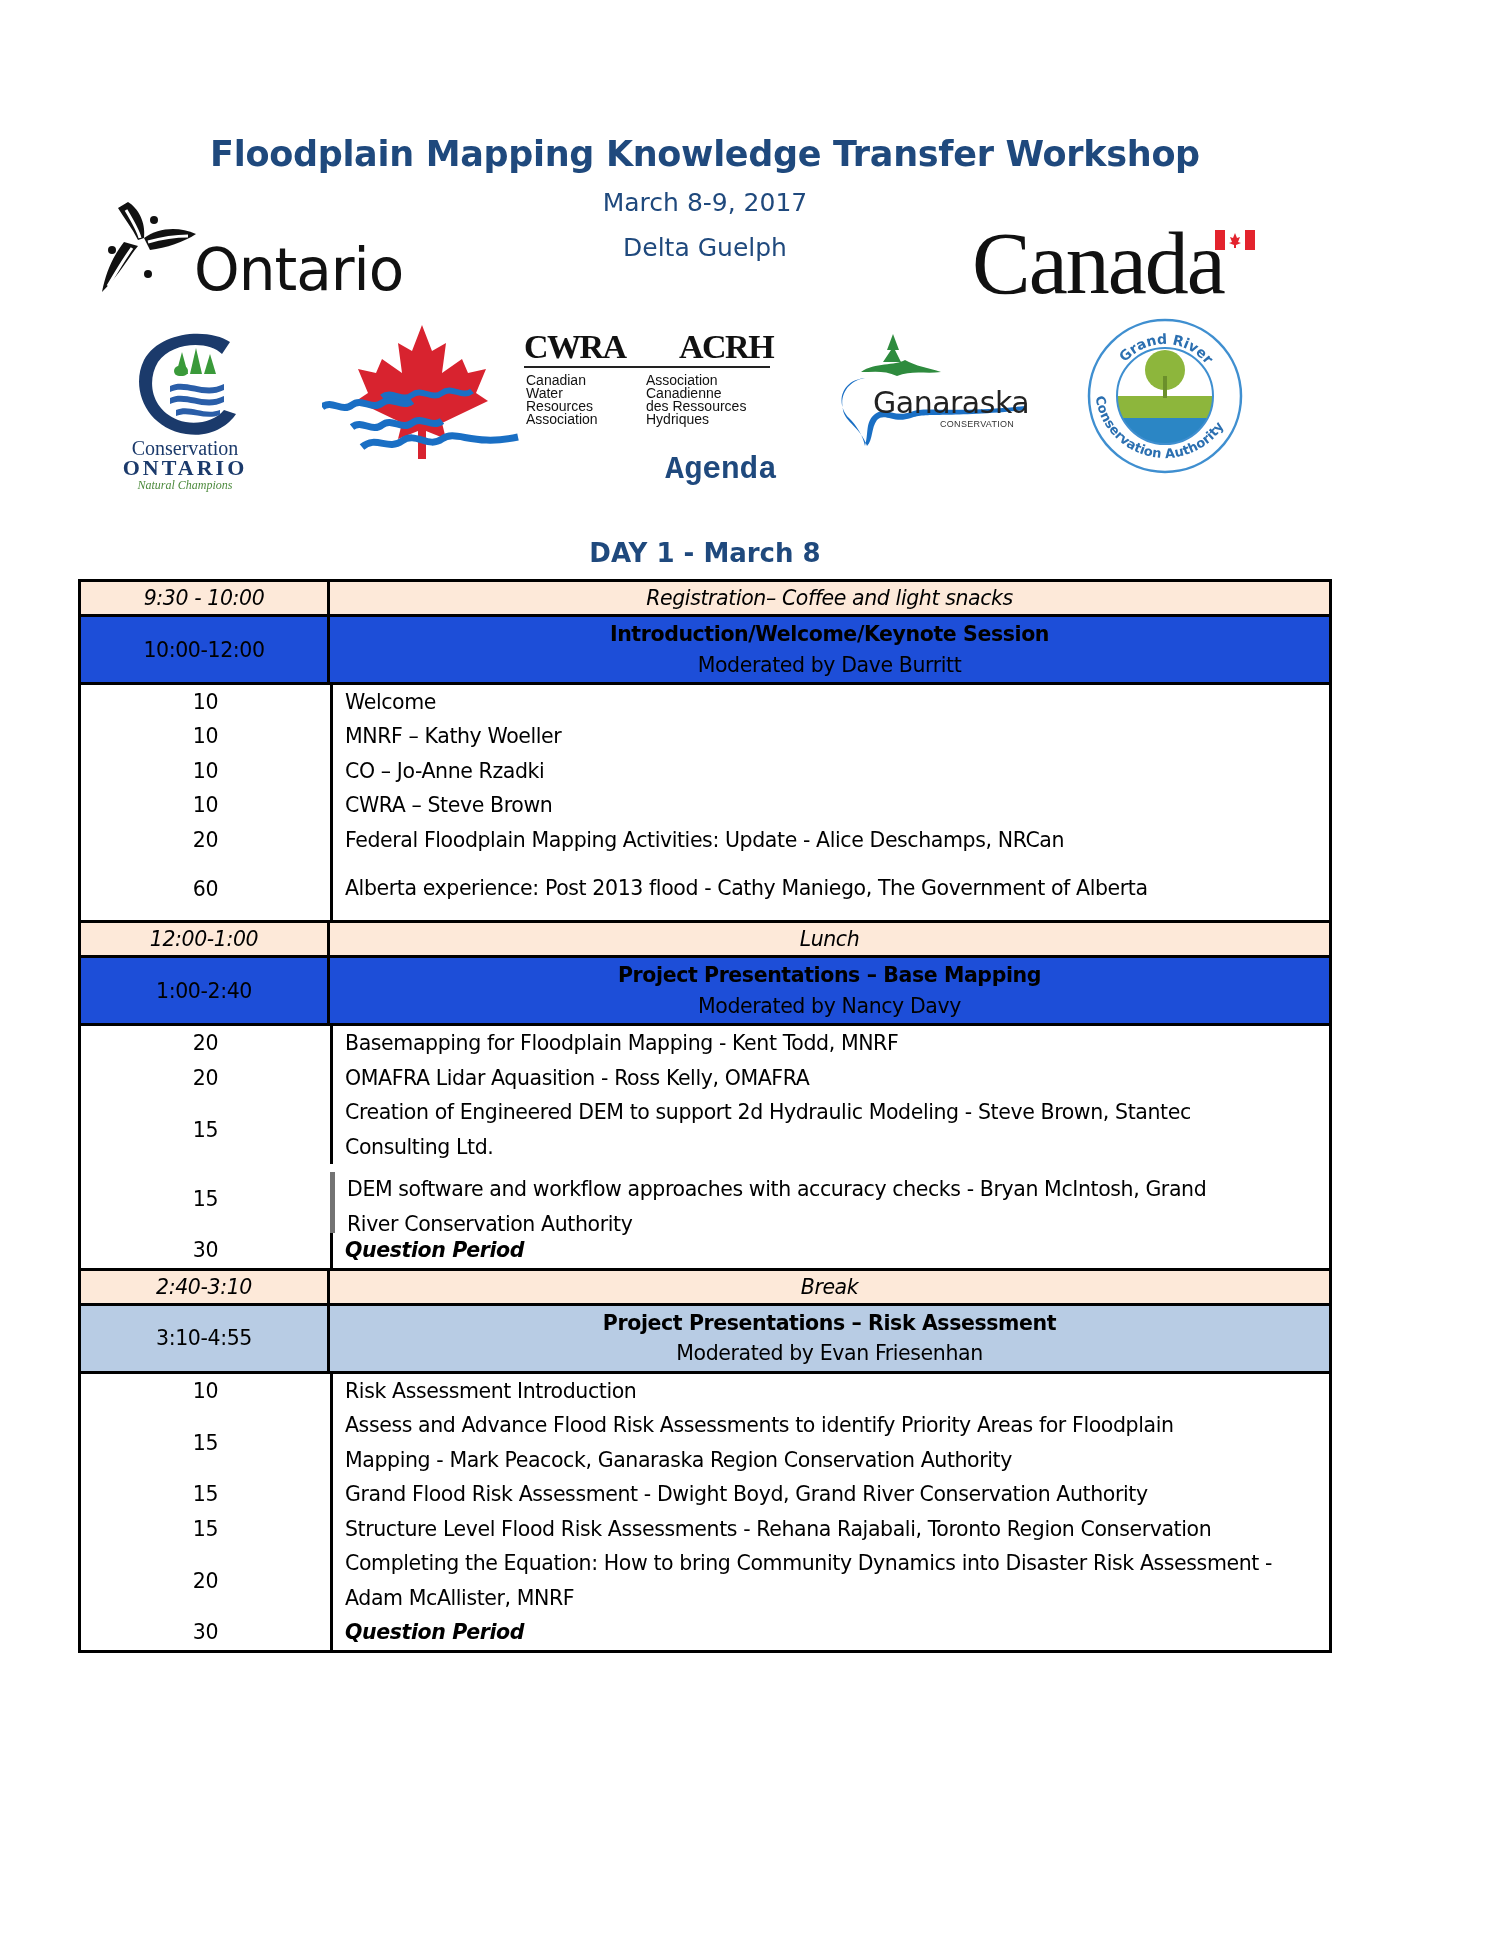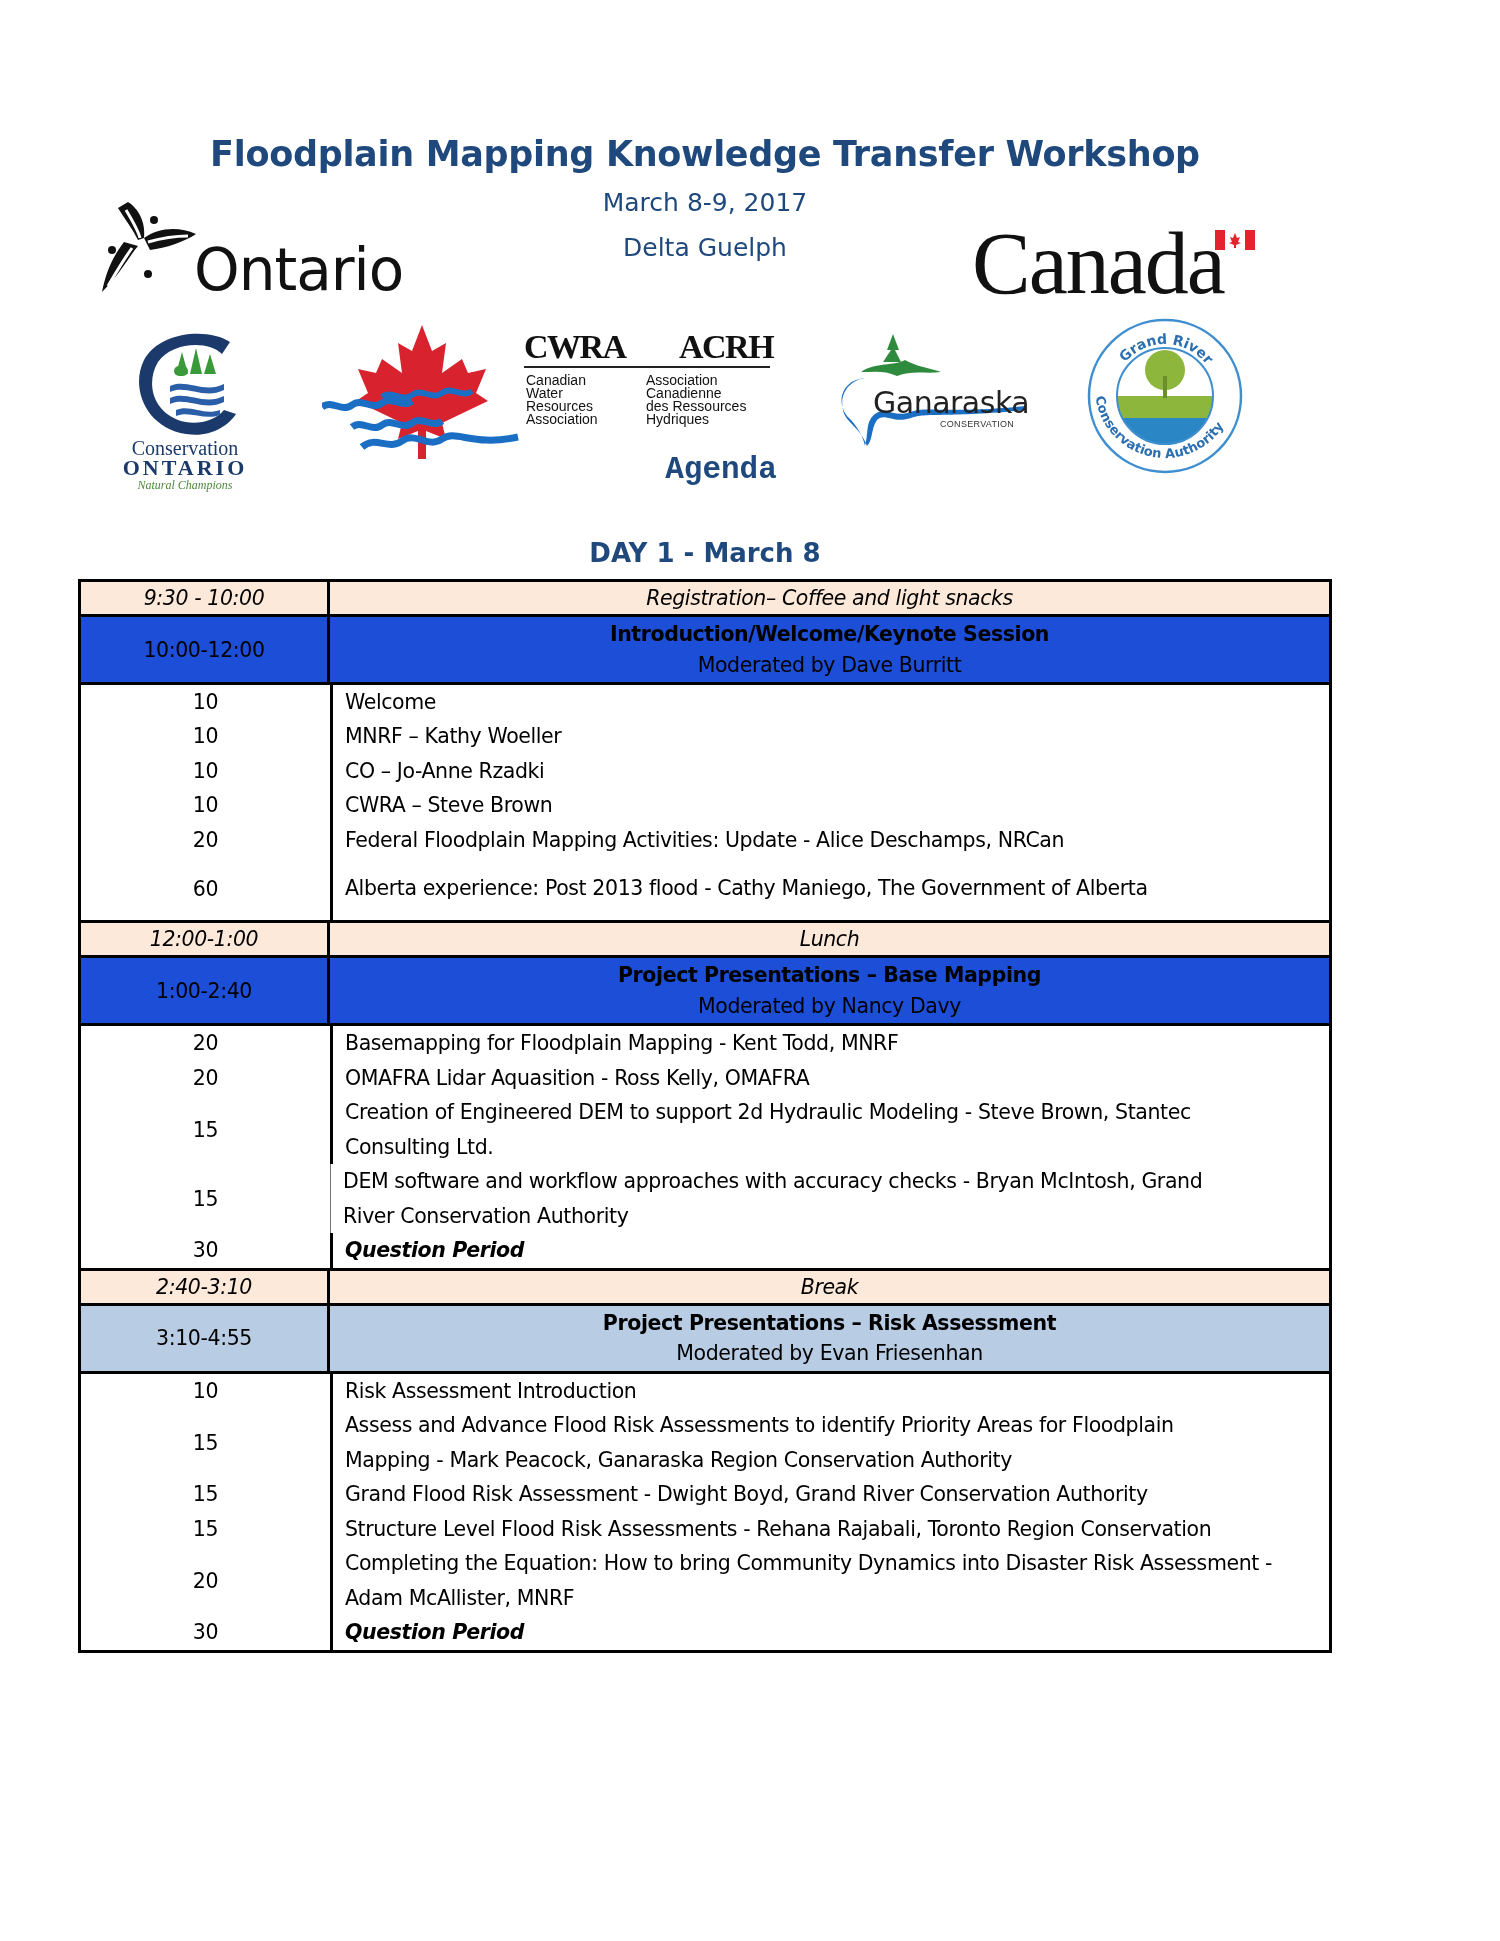--- a/index.html
+++ b/index.html
@@ -229,21 +229,21 @@
       </div>
       <div class="item" style="height:69px;">
         <div class="dur txt">15</div>
         <div class="desc txt" style="border-left:3px solid #000;">
           <div>Creation of Engineered DEM to support 2d Hydraulic Modeling - Steve Brown, Stantec</div>
           <div>Consulting Ltd.</div>
         </div>
       </div>
       <div class="item" style="height:69px;">
         <div class="dur txt">15</div>
-        <div class="desc txt" style="border-left:1px solid #737373;">
+        <div class="desc txt" style="border-left:5px solid #737373;margin-top:8px;">
           <div>DEM software and workflow approaches with accuracy checks - Bryan McIntosh, Grand</div>
           <div>River Conservation Authority</div>
         </div>
       </div>
       <div class="item" style="height:34.5px;">
         <div class="dur txt">30</div>
         <div class="desc txt bi" style="border-left:3px solid #000;">Question Period</div>
       </div>
     </div>
   </div>

